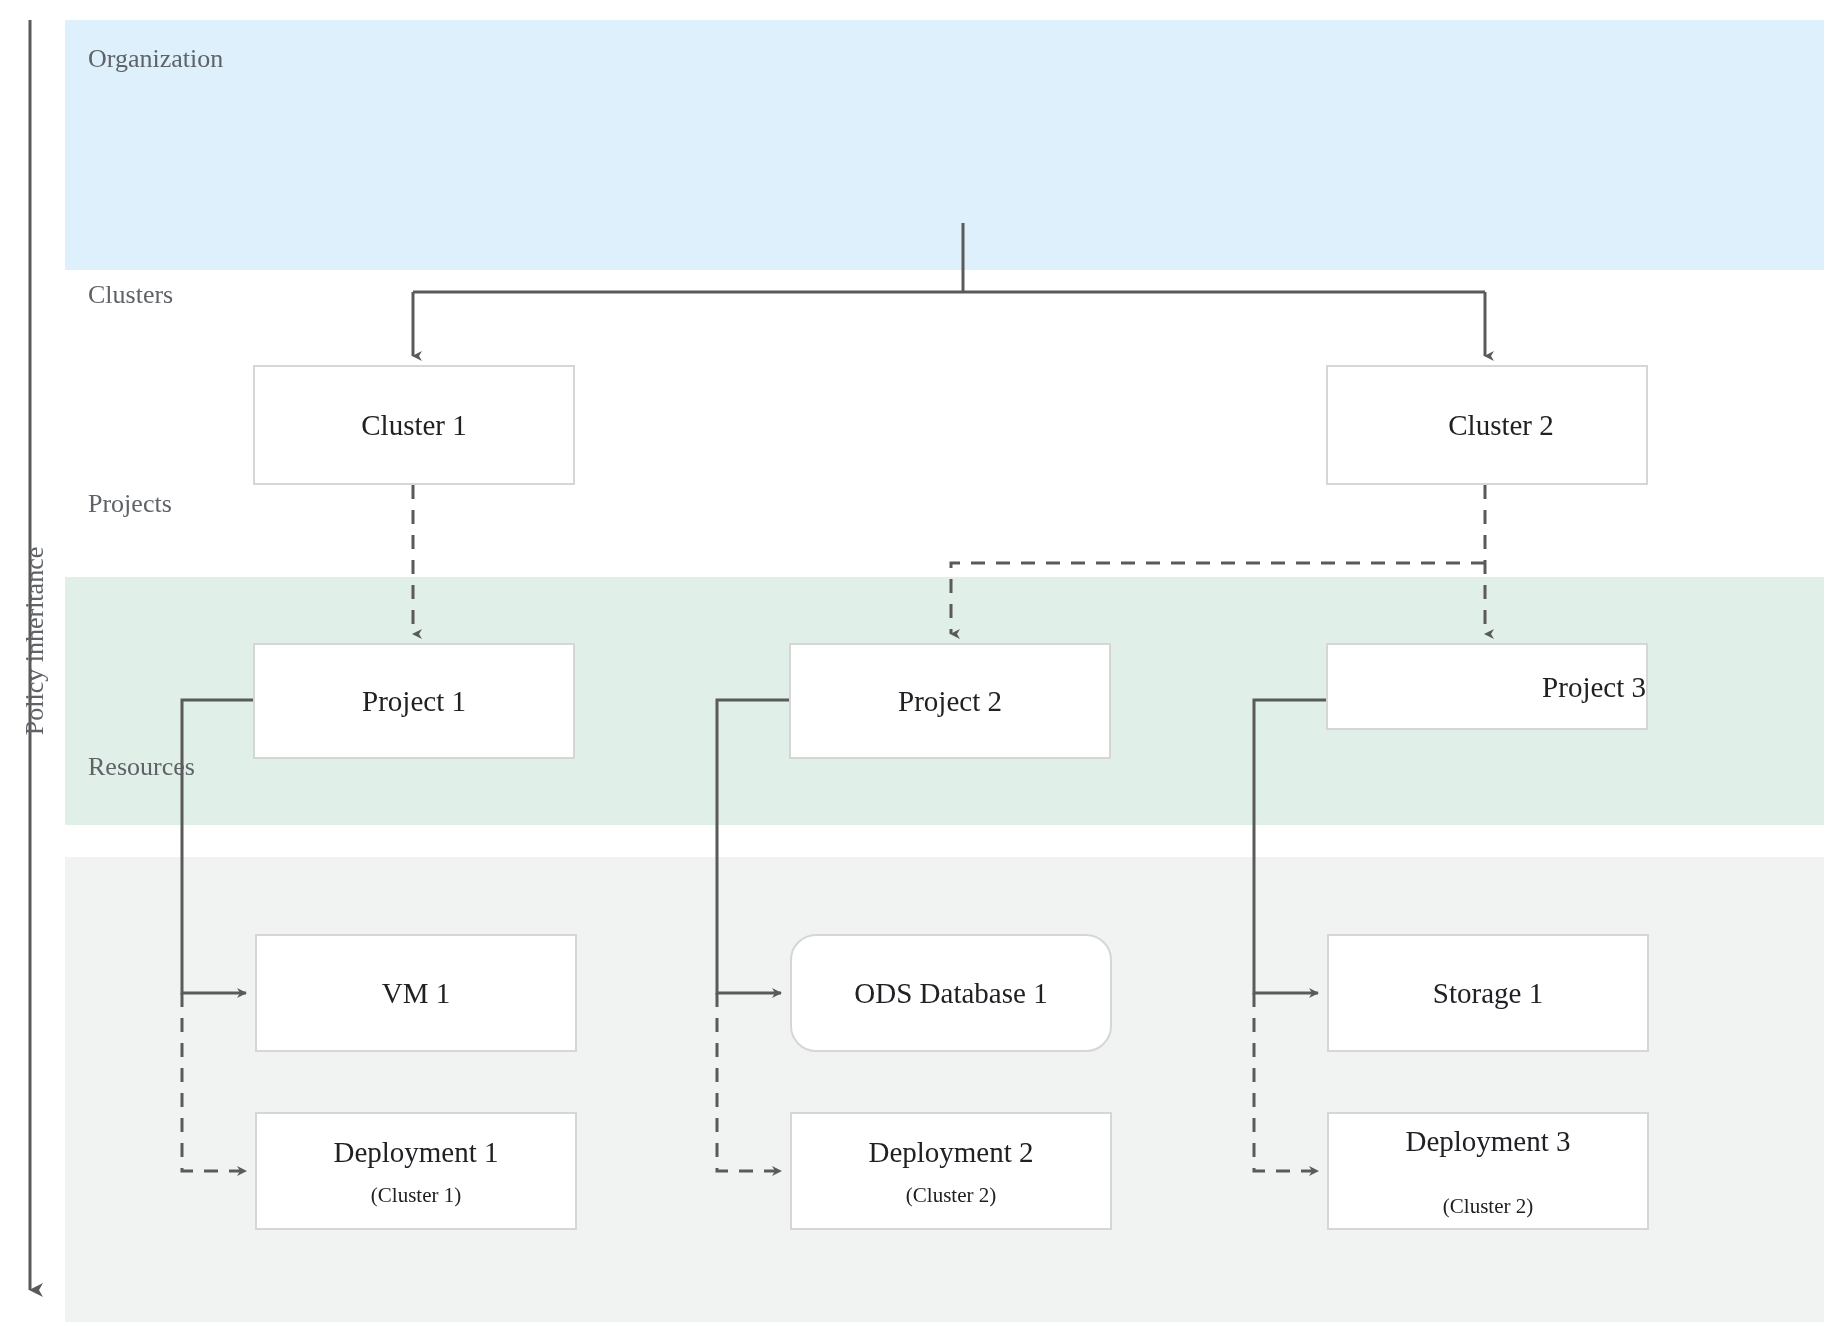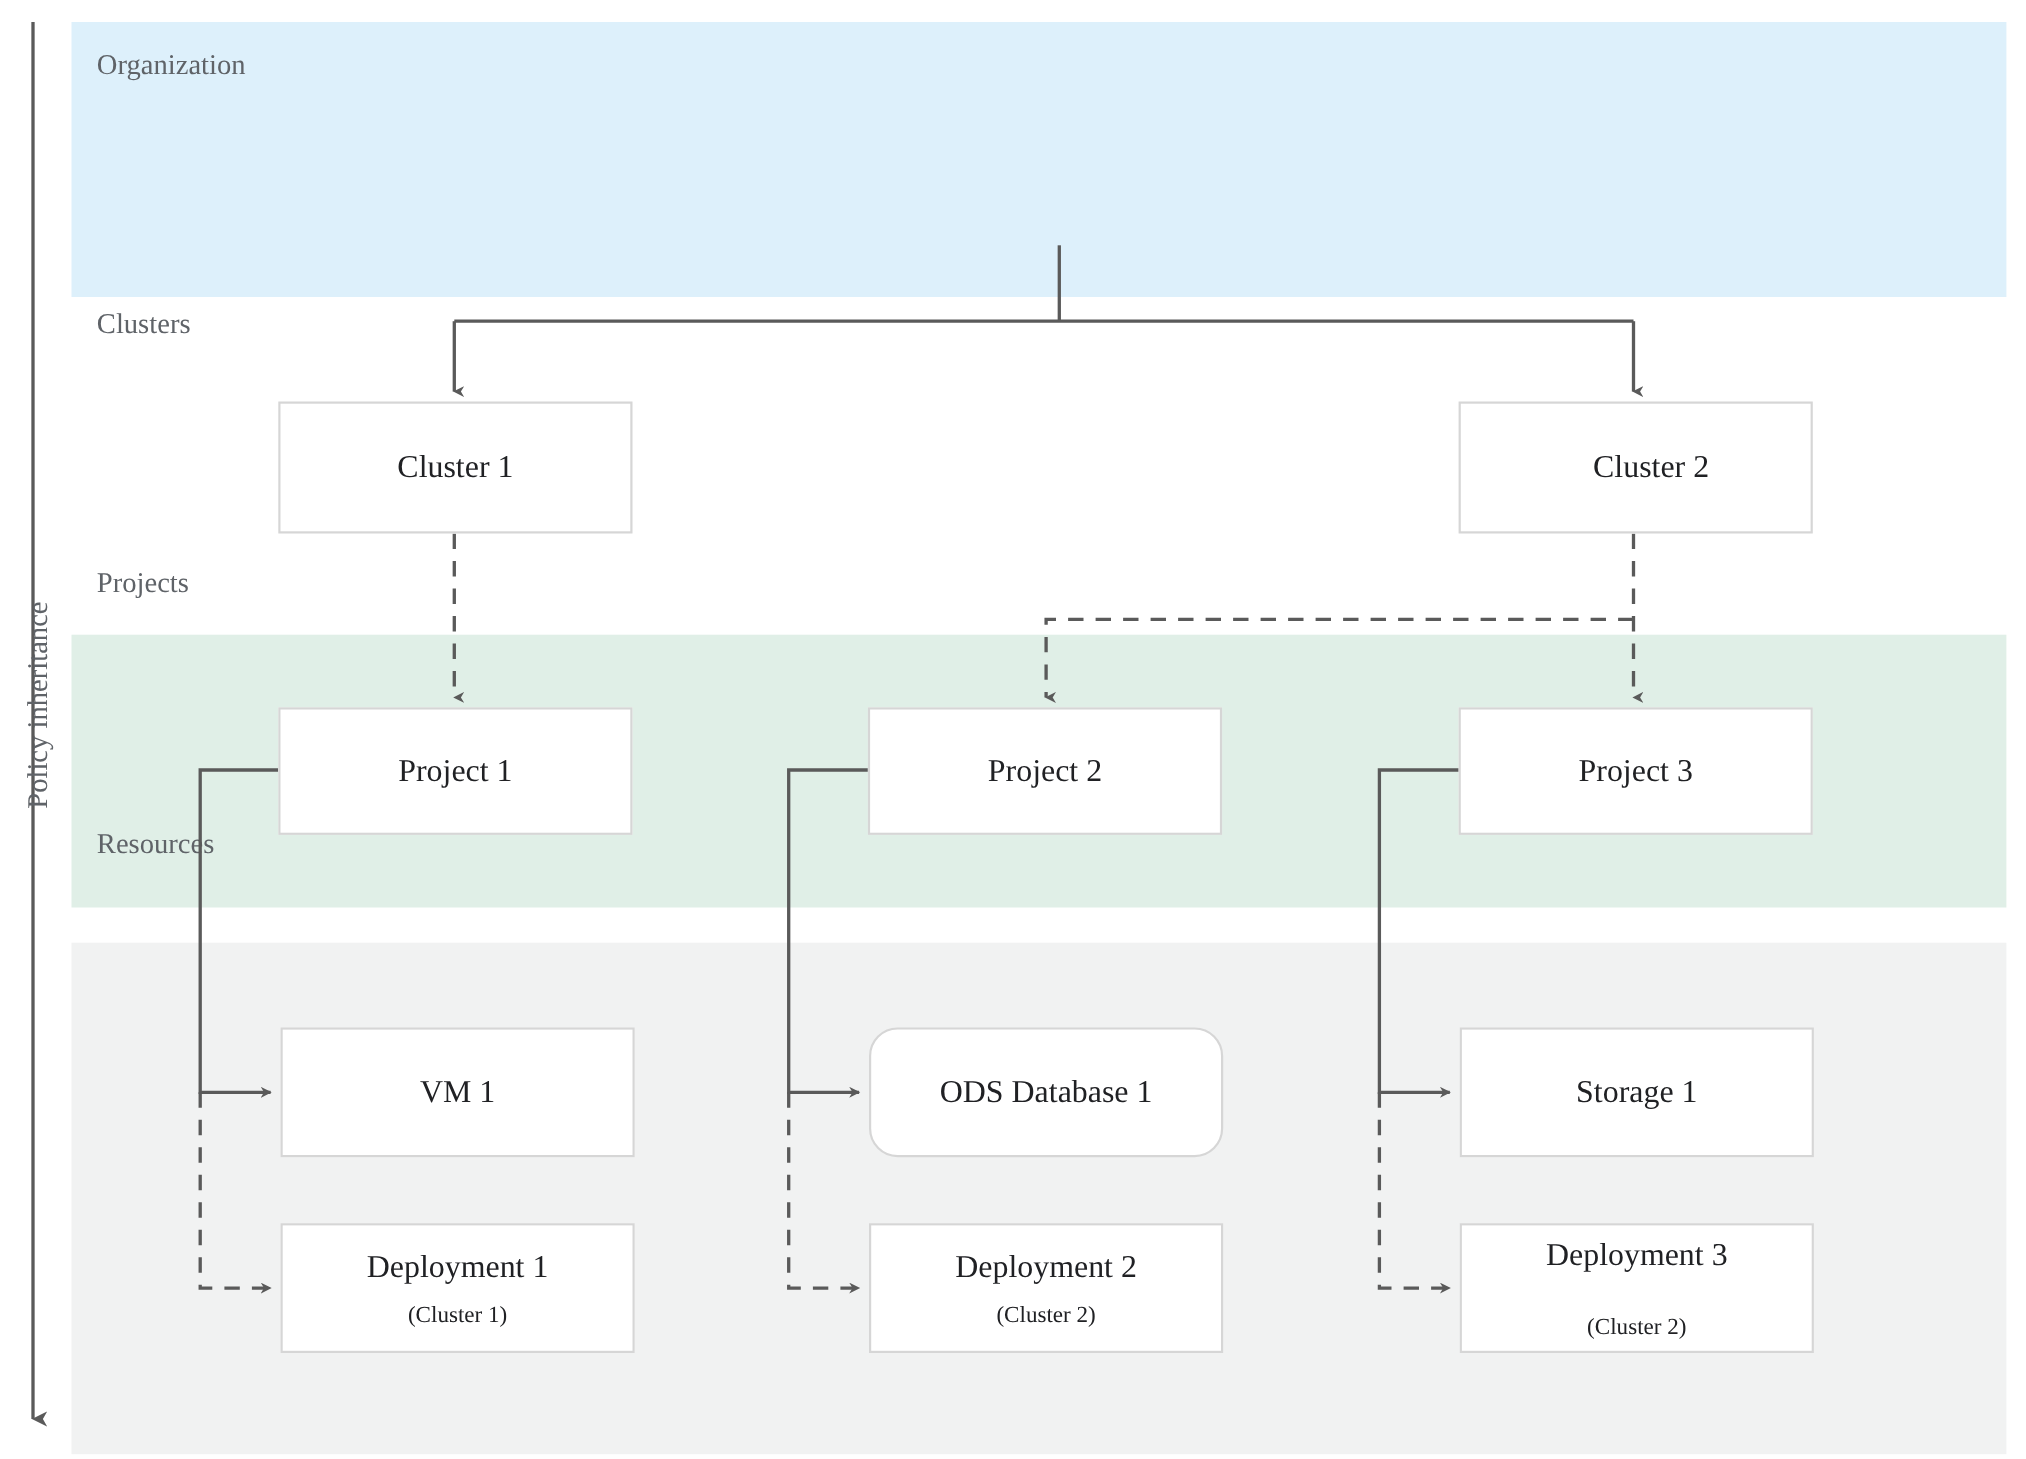--- a/index.html
+++ b/index.html
@@ -37,21 +37,21 @@
 <body>
 
 <div id="stage">
 
   <div class="band band-org"></div>
   <div class="band band-projects"></div>
   <div class="band band-resources"></div>
 
   <div class="band-label" style="left:88px;top:46px;">Organization</div>
   <div class="band-label" style="left:88px;top:282px;">Clusters</div>
-  <div class="band-label" style="left:88px;top:517px;">Projects</div>
+  <div class="band-label" style="left:88px;top:491px;">Projects</div>
   <div class="band-label" style="left:88px;top:754px;">Resources</div>
 
   <svg id="wires" viewBox="0 0 1842 1326">
     <defs>
       <marker id="ah-down" markerWidth="12" markerHeight="12" refX="5" refY="9" orient="auto" markerUnits="userSpaceOnUse">
         <path d="M0,0 L5,10 L10,0 L5,3 Z" fill="#5a5a5a"></path>
       </marker>
       <marker id="ah-right" markerWidth="12" markerHeight="12" refX="9" refY="5" orient="auto" markerUnits="userSpaceOnUse">
         <path d="M0,0 L10,5 L0,10 L3,5 Z" fill="#5a5a5a"></path>
       </marker>
@@ -99,21 +99,21 @@
   </div>
 
   <div class="node" style="left:253px;top:643px;width:322px;height:116px;">
     <span class="title">Project 1</span>
   </div>
 
   <div class="node" style="left:789px;top:643px;width:322px;height:116px;">
     <span class="title">Project 2</span>
   </div>
 
-  <div class="node" style="left:1326px;top:643px;width:322px;height:116px;">
+  <div class="node" style="left:1326px;top:643px;width:322px;height:87px;align-items:flex-end;">
     <span class="title">Project 3</span>
   </div>
 
   <div class="node" style="left:255px;top:934px;width:322px;height:118px;">
     <span class="title">VM 1</span>
   </div>
 
   <div class="node" style="left:790px;top:934px;width:322px;height:118px;border-radius:26px;">
     <span class="title">ODS Database 1</span>
   </div>

